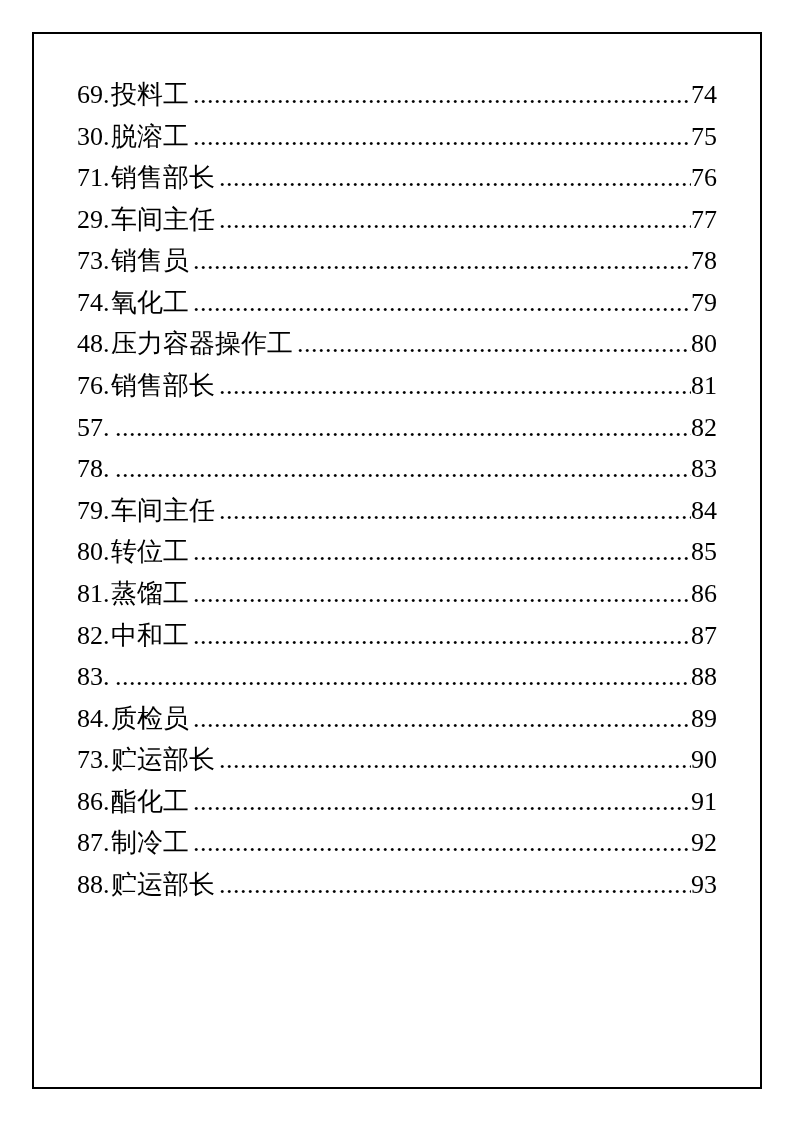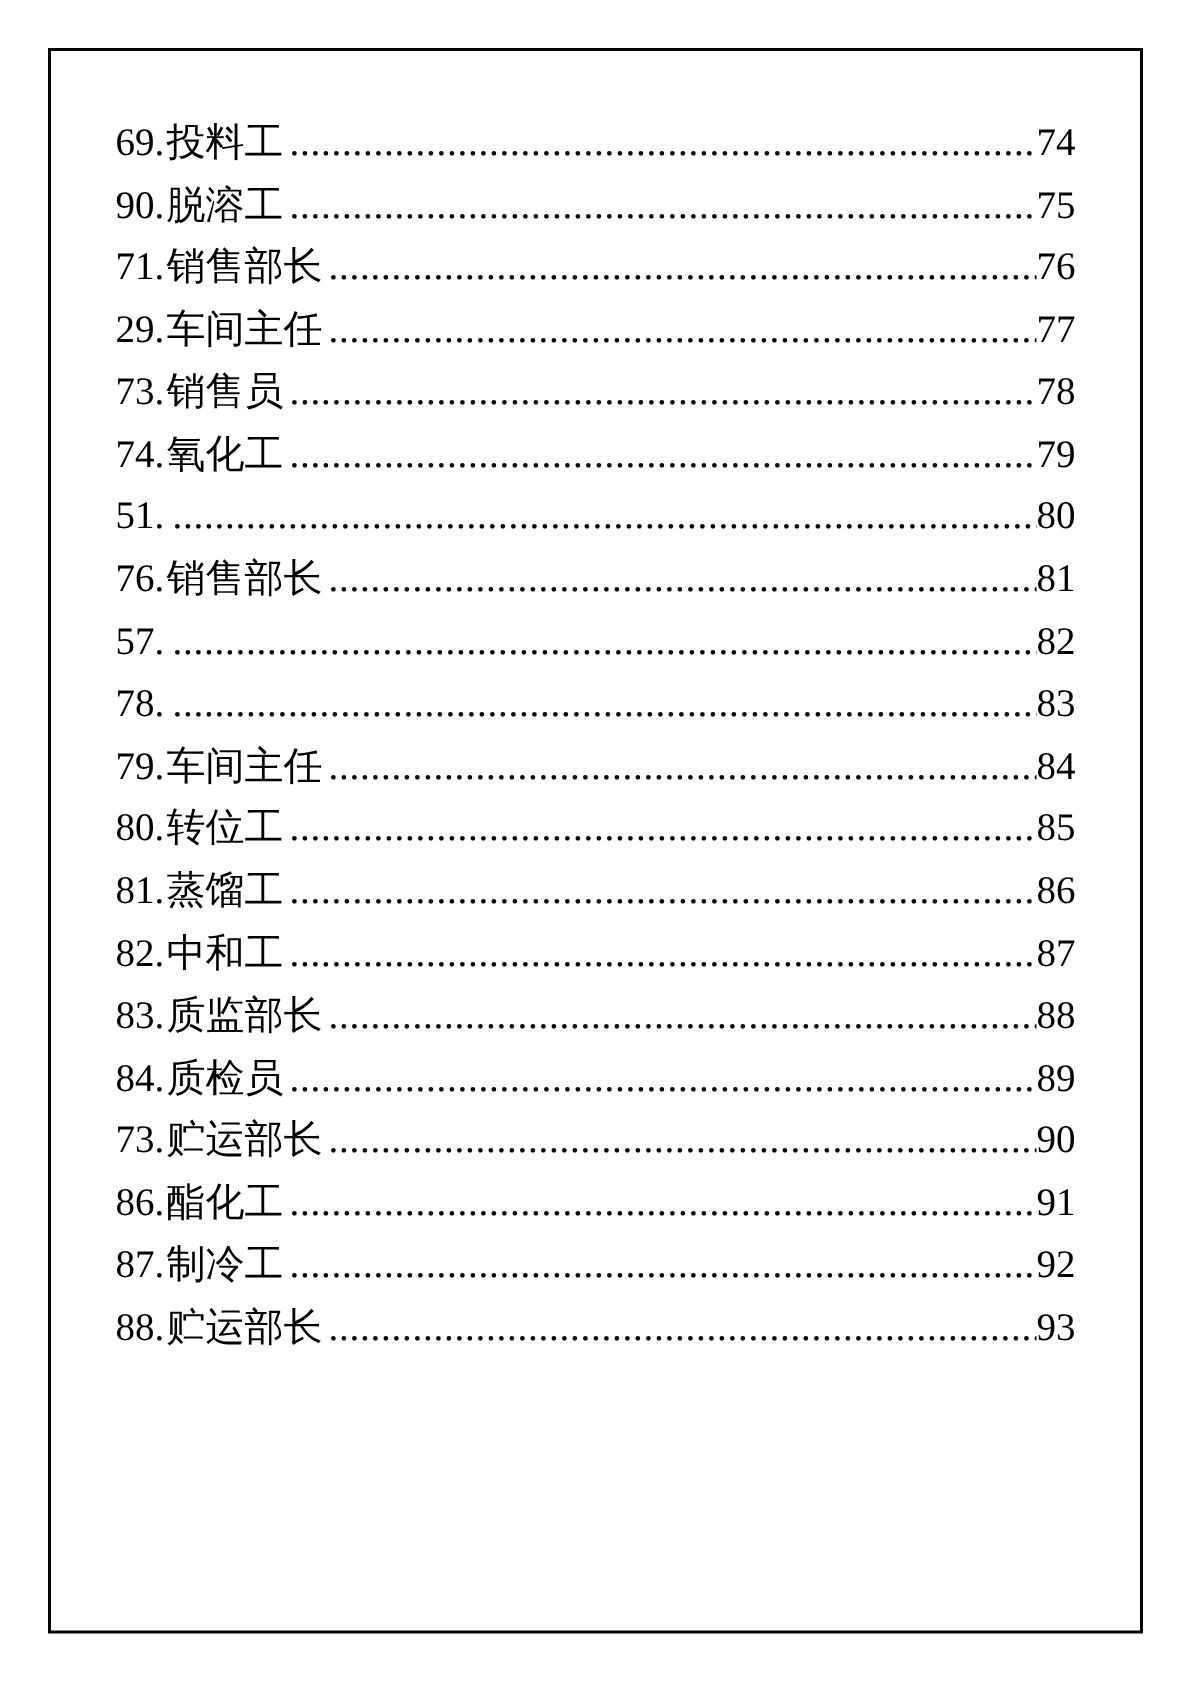--- a/index.html
+++ b/index.html
@@ -65,21 +65,21 @@
 
 <div class="toc">
   <div class="toc-row">
     <span class="num">69.</span>
     <span class="title">投料工</span>
     <span class="leader">....................................................................................................................................................................................................................................................................</span>
     <span class="pagenum">74</span>
   </div>
 
   <div class="toc-row">
-    <span class="num">90.</span>
+    <span class="num">30.</span>
     <span class="title">脱溶工</span>
     <span class="leader">....................................................................................................................................................................................................................................................................</span>
     <span class="pagenum">75</span>
   </div>
 
   <div class="toc-row">
     <span class="num">71.</span>
     <span class="title">销售部长</span>
     <span class="leader">....................................................................................................................................................................................................................................................................</span>
     <span class="pagenum">76</span>
@@ -100,21 +100,22 @@
   </div>
 
   <div class="toc-row">
     <span class="num">74.</span>
     <span class="title">氧化工</span>
     <span class="leader">....................................................................................................................................................................................................................................................................</span>
     <span class="pagenum">79</span>
   </div>
 
   <div class="toc-row">
-    <span class="num">51.</span>
+    <span class="num">48.</span>
+    <span class="title">压力容器操作工</span>
     <span class="leader">....................................................................................................................................................................................................................................................................</span>
     <span class="pagenum">80</span>
   </div>
 
   <div class="toc-row">
     <span class="num">76.</span>
     <span class="title">销售部长</span>
     <span class="leader">....................................................................................................................................................................................................................................................................</span>
     <span class="pagenum">81</span>
   </div>
@@ -154,21 +155,20 @@
 
   <div class="toc-row">
     <span class="num">82.</span>
     <span class="title">中和工</span>
     <span class="leader">....................................................................................................................................................................................................................................................................</span>
     <span class="pagenum">87</span>
   </div>
 
   <div class="toc-row">
     <span class="num">83.</span>
-    <span class="title">质监部长</span>
     <span class="leader">....................................................................................................................................................................................................................................................................</span>
     <span class="pagenum">88</span>
   </div>
 
   <div class="toc-row">
     <span class="num">84.</span>
     <span class="title">质检员</span>
     <span class="leader">....................................................................................................................................................................................................................................................................</span>
     <span class="pagenum">89</span>
   </div>

